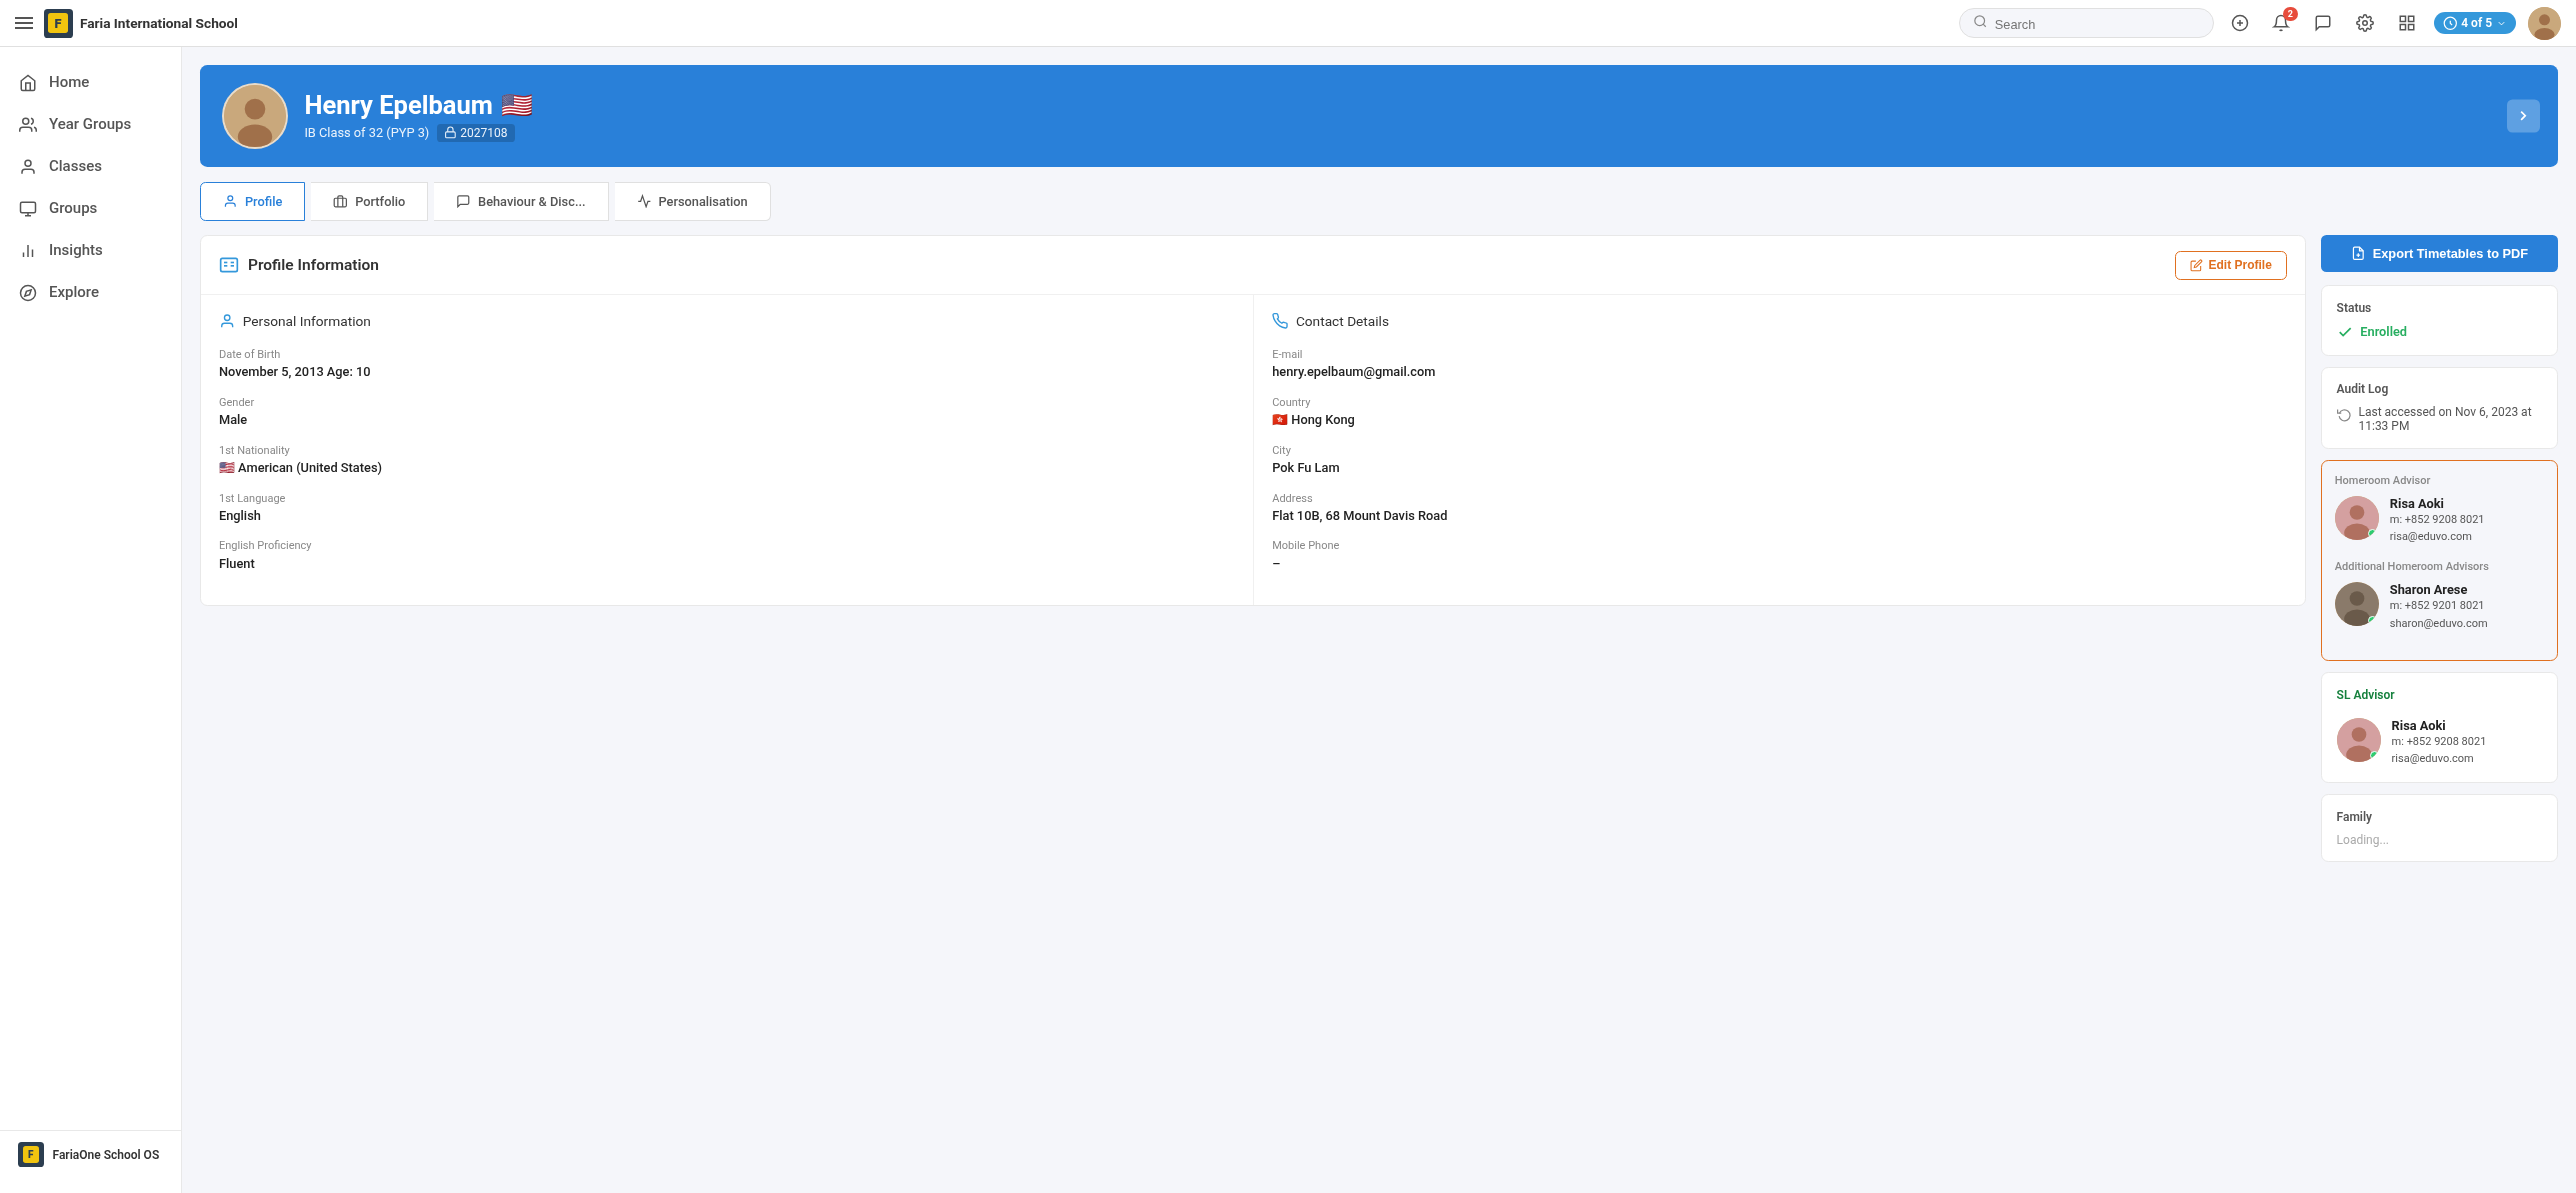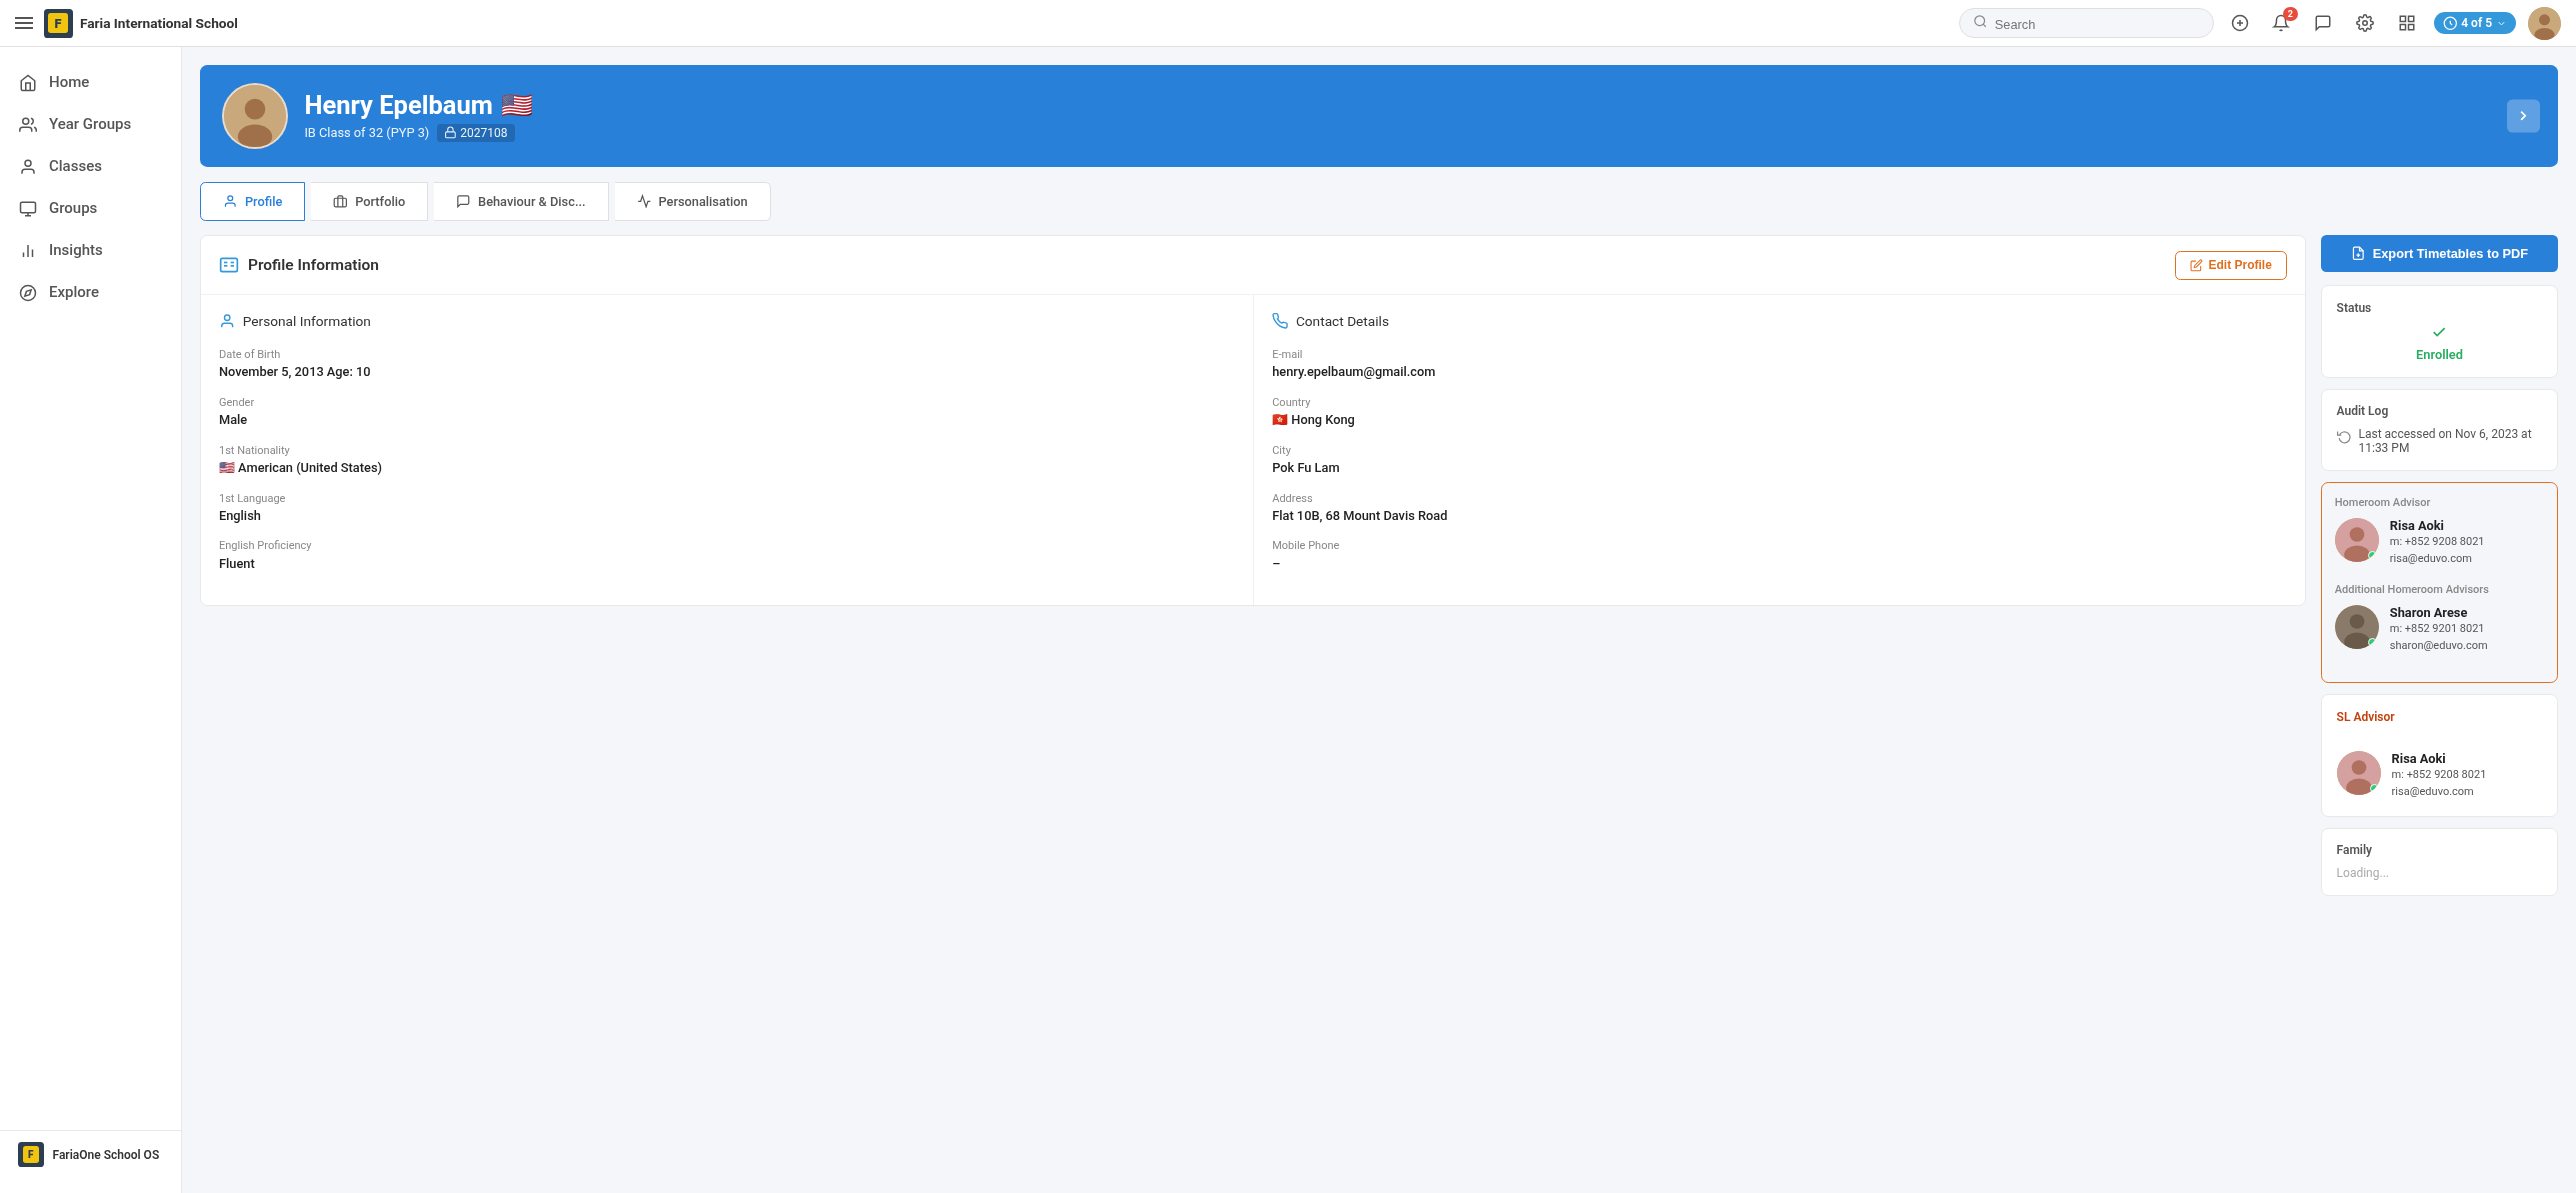--- a/index.html
+++ b/index.html
@@ -70,21 +70,21 @@
     .info-section { padding: 18px; }
     .info-section + .info-section { border-left: 0.9px solid #f0f0f0; }
     .info-section h3 { font-size: 13.7px; font-weight: 400; color: #333; margin-bottom: 18px; display: flex; align-items: center; gap: 7.3px; }
     .info-field { margin-bottom: 16.4px; }
     .info-label { font-size: 11px; color: #888; margin-bottom: 3.6px; }
     .info-value { font-size: 12.8px; color: #222; font-weight: 500; display: flex; align-items: center; gap: 5.5px; }
 
     
     .sidebar-card { background: #fff; border-radius: 7.3px; border: 0.9px solid #e8e8e8; padding: 14.6px; margin-bottom: 11px; }
     .sidebar-card h3 { font-size: 12px; font-weight: 600; color: #555; margin-bottom: 9px; }
-    .status-enrolled { display: flex; align-items: center; gap: 7.3px; color: #27ae60; font-weight: 600; font-size: 12.8px; flex-direction: column; }
+    .status-enrolled { display: flex; align-items: center; gap: 7.3px; color: #27ae60; font-weight: 600; font-size: 12.8px; }
     .audit-text { font-size: 12px; color: #555; }
 
     .advisor-section { margin-bottom: 14.6px; }
     .advisor-label { font-size: 11px; color: #888; margin-bottom: 9px; font-weight: 500; }
     .advisor-card { display: flex; align-items: flex-start; gap: 11px; }
     .advisor-avatar { width: 44px; height: 44px; border-radius: 50%; background: #c9a87c; flex-shrink: 0; position: relative; overflow: hidden; display: flex; align-items: center; justify-content: center; }
     .advisor-avatar .online-dot { position: absolute; bottom: 1.8px; right: 1.8px; width: 9px; height: 9px; background: #2ecc71; border-radius: 50%; border: 1.8px solid #fff; }
     .advisor-name { font-size: 12.8px; font-weight: 700; color: #222; }
     .advisor-info { font-size: 11px; color: #555; line-height: 1.6; }
 
@@ -458,21 +458,21 @@
               <div>
                 <div class="advisor-name">Sharon Arese</div>
                 <div class="advisor-info">m: +852 9201 8021</div>
                 <div class="advisor-info">sharon@eduvo.com</div>
               </div>
             </div>
           </div>
         </div>
 
         <div class="sidebar-card">
-          <div class="advisor-label" style="font-size:12px;font-weight:600;color:#c2410c;margin-bottom:27px;">SL Advisor</div>
+          <div class="advisor-label" style="font-size:12px;font-weight:600;color:#15803d;margin-bottom:16px;">SL Advisor</div>
           <div class="advisor-card">
             <div class="advisor-avatar">
               <svg viewBox="0 0 48 48" width="44" height="44" xmlns="http://www.w3.org/2000/svg">
                 <circle cx="24" cy="24" r="24" fill="#d4a0a0"></circle>
                 <circle cx="24" cy="18" r="8" fill="#b07060"></circle>
                 <ellipse cx="24" cy="40" rx="14" ry="10" fill="#b07060"></ellipse>
               </svg>
               <span class="online-dot"></span>
             </div>
             <div>

